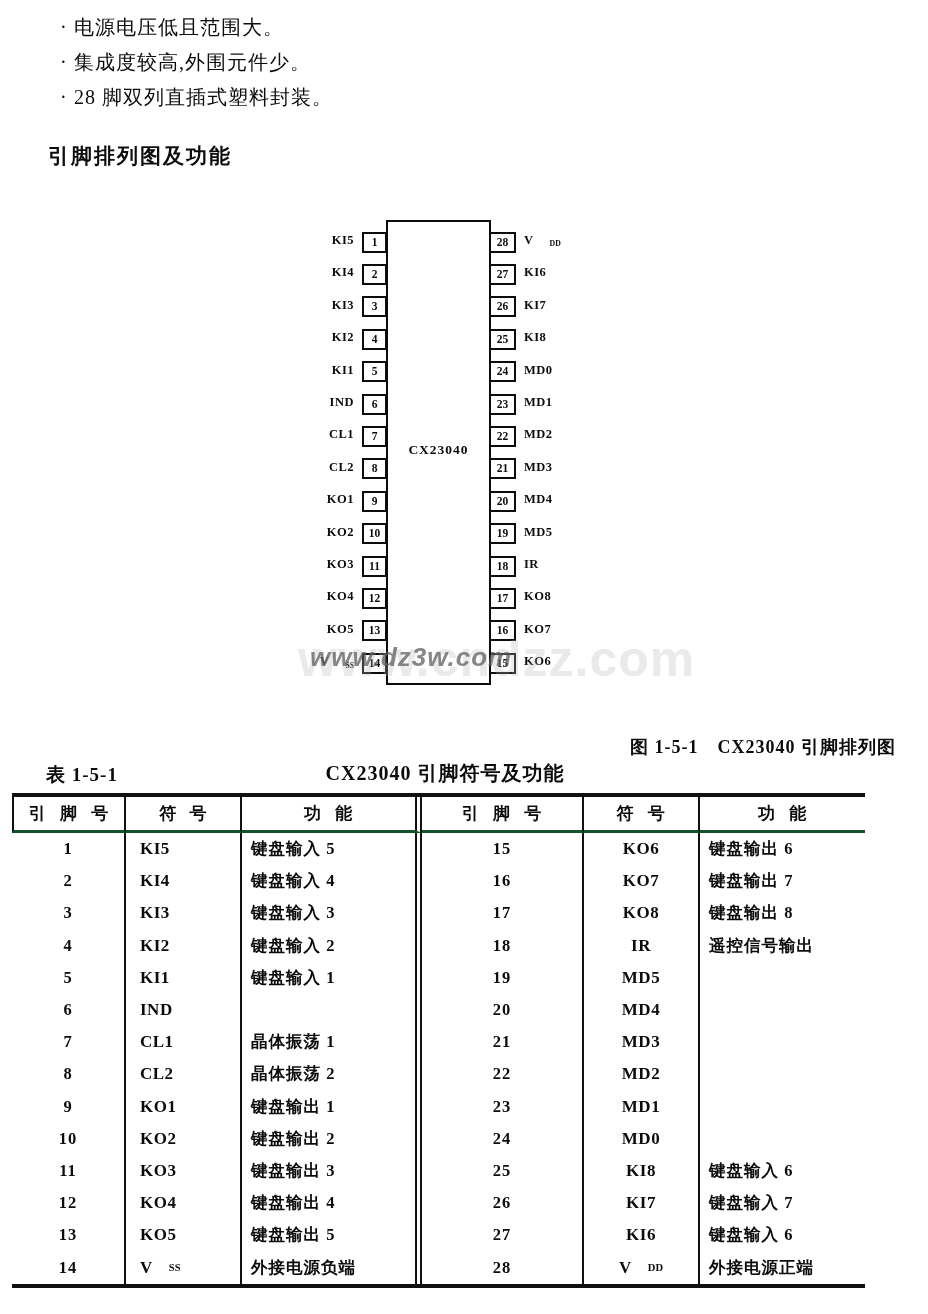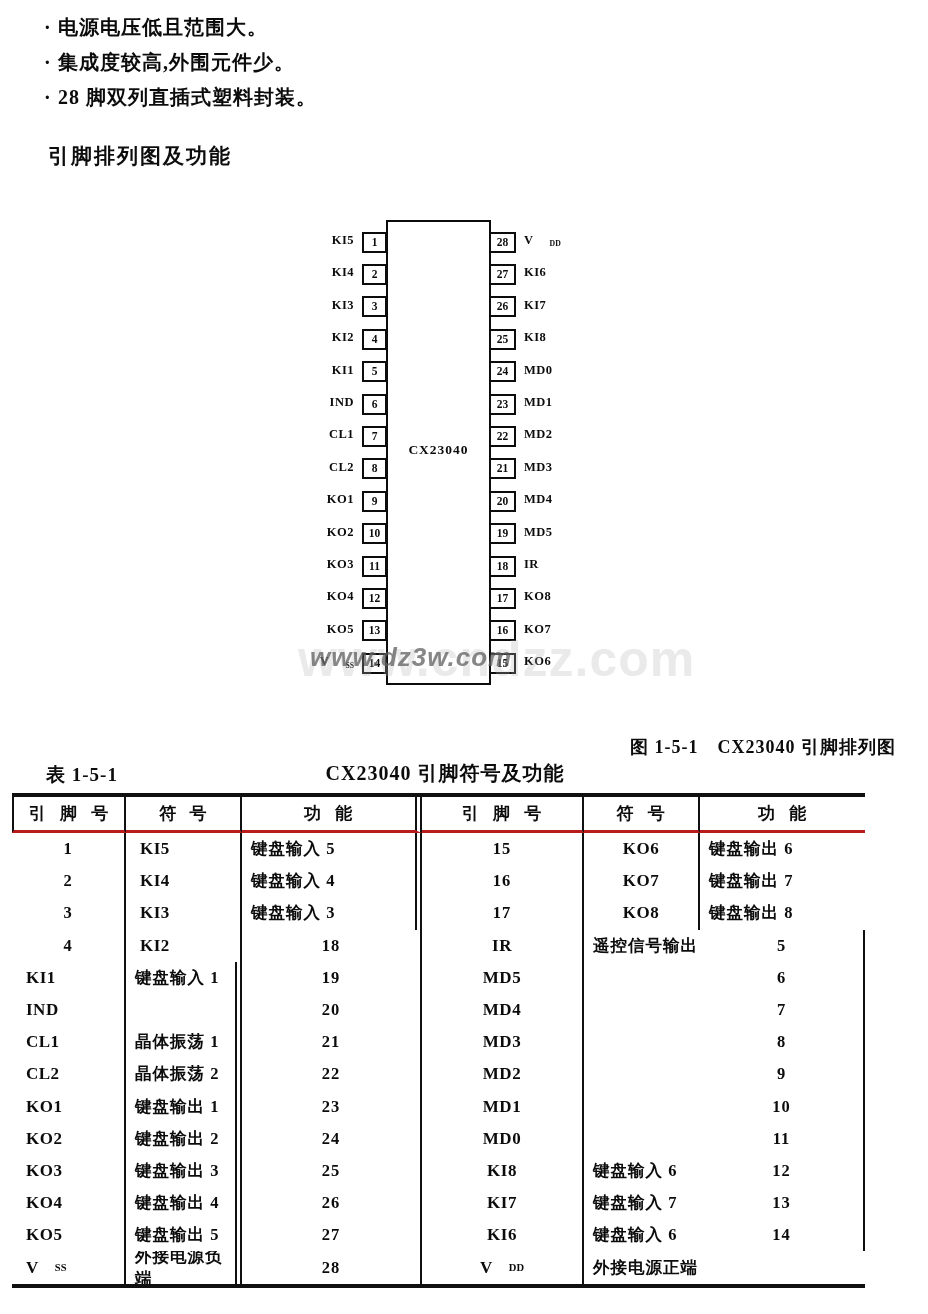--- a/index.html
+++ b/index.html
@@ -4,21 +4,21 @@
 <style>
   * { margin:0; padding:0; box-sizing:border-box; }
   html,body { background:#ffffff; }
   body {
     width:928px; height:1314px; position:relative;
     font-family:"Liberation Serif","DejaVu Serif",serif;
     color:#0c0c0c; overflow:hidden;
   }
 
   
-  .bullet-row { position:absolute; left:44px; font-size:20px; font-weight:700; letter-spacing:1px; white-space:nowrap; }
+  .bullet-row { position:absolute; left:60px; font-size:20px; font-weight:400; letter-spacing:1px; white-space:nowrap; }
   .bullet-dot { display:inline-block; width:14px; font-size:20px; }
 
   .section-heading { position:absolute; left:48px; top:142px; font-size:21px; font-weight:bold; letter-spacing:2px; }
 
   
   .diagram { position:absolute; left:0; top:0; width:928px; height:730px; }
   .chip-body { position:absolute; left:386px; top:220px; width:105px; height:465px; border:2px solid #0c0c0c; background:#fff; }
   .chip-label { position:absolute; left:386px; top:442px; width:105px; text-align:center; font-size:13.5px; font-weight:bold; letter-spacing:1px; }
   .pin-box { position:absolute; width:25px; height:21px; border:2px solid #0c0c0c; background:#fff;
              font-size:11.5px; font-weight:bold; text-align:center; line-height:17px; }
@@ -46,21 +46,21 @@
     grid-template-rows:36px;
     grid-auto-rows:32.2px;
   }
   .cell { display:flex; align-items:center; font-size:16.5px; font-weight:600; letter-spacing:1px; overflow:hidden; }
   .c1,.c2,.c4,.c5 { border-right:2px solid #101010; }
   .c3 { border-right:7px double #101010; }
   .c1,.c4,.c5s { justify-content:center; }
   .c2 { padding-left:14px; letter-spacing:0.5px; font-size:17px; }
   .c5s { letter-spacing:0.5px; font-size:17px; }
   .c3,.c6 { padding-left:9px; }
-  .hc { justify-content:center; padding:0; font-size:17px; font-weight:bold; border-bottom:3px solid #b91c1c; word-spacing:8px;text-align:center; }
+  .hc { justify-content:center; padding:0; font-size:17px; font-weight:bold; border-bottom:3px solid #14532d; word-spacing:8px;text-align:center; }
   .hc.c1 { border-left:2px solid #101010; }
 </style>
 </head>
 <body>
 
 <div>
   <div class="bullet-row" style="top:14px"><span class="bullet-dot">·</span><span>电源电压低且范围大。</span></div>
   <div class="bullet-row" style="top:49px"><span class="bullet-dot">·</span><span>集成度较高,外围元件少。</span></div>
   <div class="bullet-row" style="top:84px"><span class="bullet-dot">·</span><span>28 脚双列直插式塑料封装。</span></div>
 </div>
@@ -155,20 +155,21 @@
     <div class="cell c5 c5s">KO7</div>
     <div class="cell c6">键盘输出 7</div>
     <div class="cell c1">3</div>
     <div class="cell c2">KI3</div>
     <div class="cell c3">键盘输入 3</div>
     <div class="cell c4">17</div>
     <div class="cell c5 c5s">KO8</div>
     <div class="cell c6">键盘输出 8</div>
     <div class="cell c1">4</div>
     <div class="cell c2">KI2</div>
+    <div class="cell c3">键盘输入 2</div>
     <div class="cell c4">18</div>
     <div class="cell c5 c5s">IR</div>
     <div class="cell c6">遥控信号输出</div>
     <div class="cell c1">5</div>
     <div class="cell c2">KI1</div>
     <div class="cell c3">键盘输入 1</div>
     <div class="cell c4">19</div>
     <div class="cell c5 c5s">MD5</div>
     <div class="cell c6"></div>
     <div class="cell c1">6</div>

